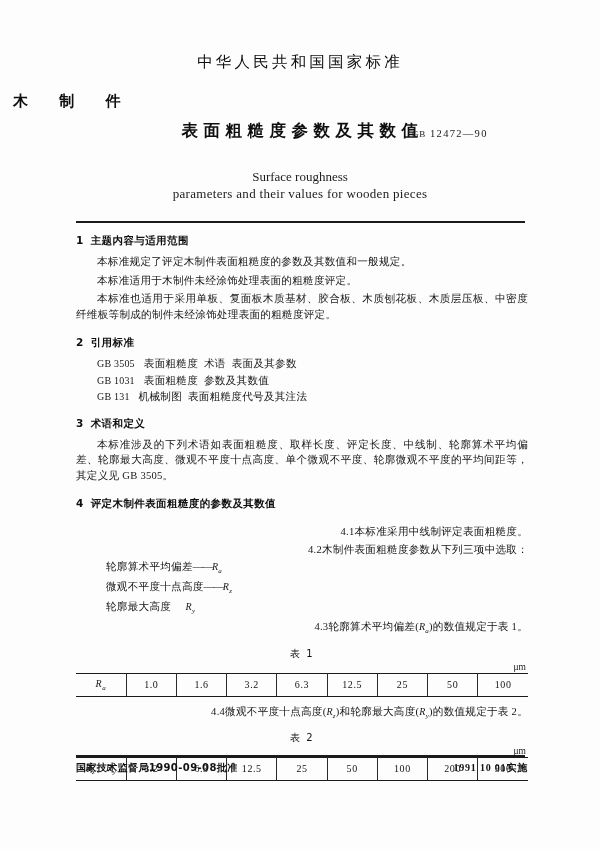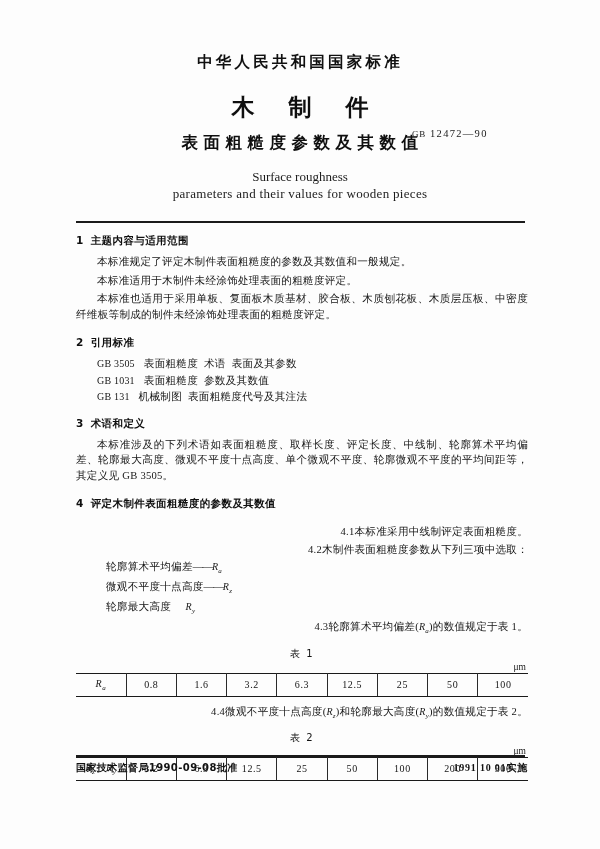--- a/index.html
+++ b/index.html
@@ -27,37 +27,36 @@
   
   .masthead {
     position: absolute;
     left: 0;
     top: 52px;
     width: 600px;
     text-align: center;
   }
   .national-title {
     font-family: "DejaVu Sans", "Liberation Sans", sans-serif;
-    font-weight: bold;
+    font-weight: normal;
     font-size: 15.5px;
     letter-spacing: 3.2px;
     color: #101010;
   }
 
   .title-block {
     position: absolute;
     left: 0;
     top: 92px;
     width: 600px;
   }
   .doc-title-main {
-    text-align: center;
     font-family: "DejaVu Sans", "Liberation Sans", sans-serif;
     font-weight: bold;
-    font-size: 23px;
+    font-size: 15px;
     letter-spacing: 13px;
     padding-left: 13px;
     color: #0f0f0f;
   }
   .doc-title-sub {
     text-align: center;
     font-family: "DejaVu Sans", "Liberation Sans", sans-serif;
     font-weight: bold;
     font-size: 16.5px;
     letter-spacing: 5.5px;
@@ -356,21 +355,21 @@
 
     <div class="table-wrap">
       <div class="tbl-caption">表 1</div>
       <div class="tbl-unit">μm</div>
       <table class="gbtable">
         <tbody>
             <tr>
           <td class="first rowhead">
             <var><span>R</span><sub>a</sub></var>
           </td>
-          <td>0.8</td>
+          <td>1.0</td>
           <td>1.6</td>
           <td>3.2</td>
           <td>6.3</td>
           <td>12.5</td>
           <td>25</td>
           <td>50</td>
           <td class="last">100</td>
         </tr>
       </tbody>
         </table>

